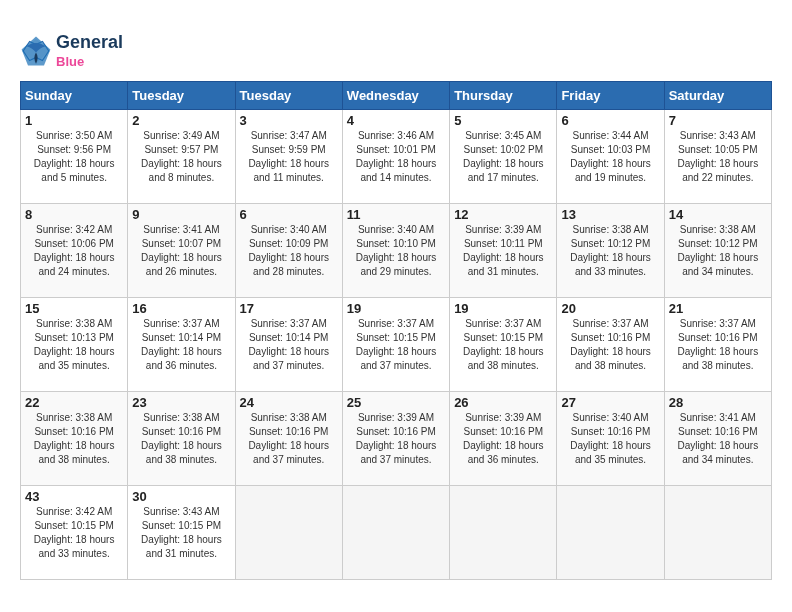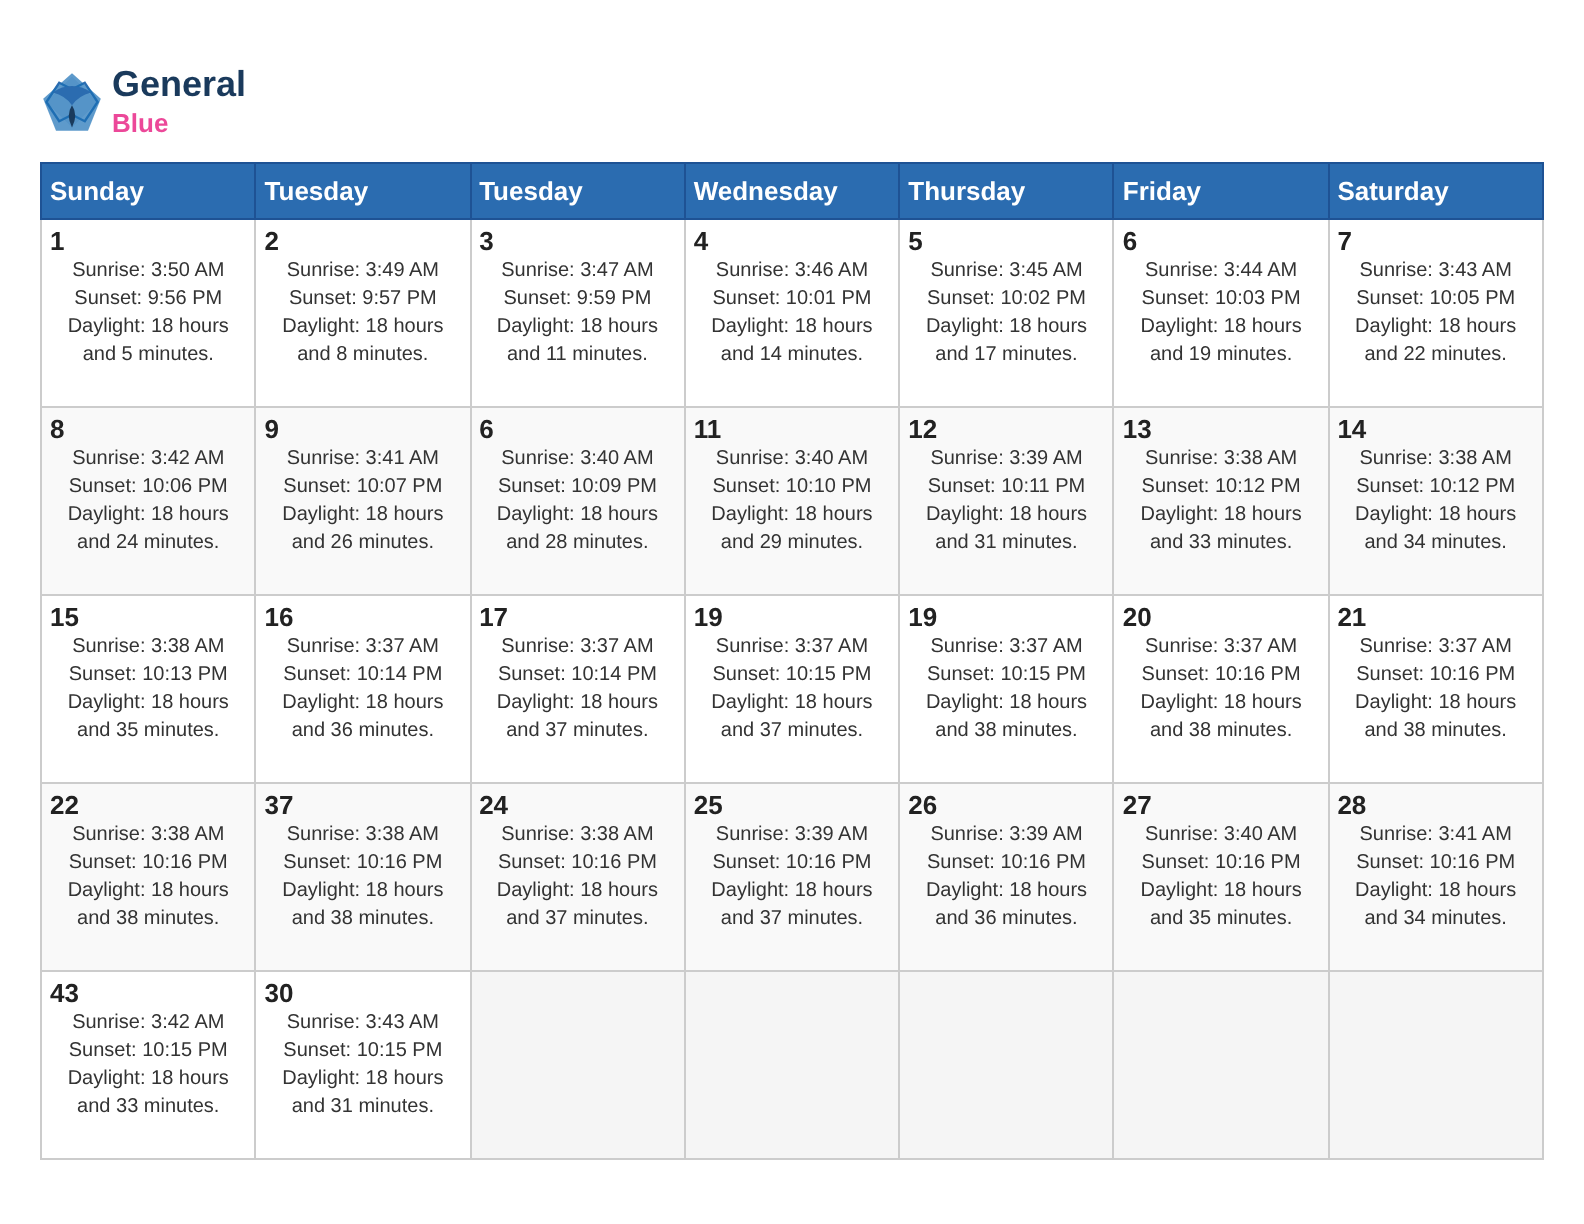--- a/index.html
+++ b/index.html
@@ -215,21 +215,21 @@
             <span class="day-number">21</span>
             <div class="day-info">Sunrise: 3:37 AM<br>Sunset: 10:16 PM<br>Daylight: 18 hours<br>and 38 minutes.</div>
           </td>
         </tr>
         <tr>
           <td>
             <span class="day-number">22</span>
             <div class="day-info">Sunrise: 3:38 AM<br>Sunset: 10:16 PM<br>Daylight: 18 hours<br>and 38 minutes.</div>
           </td>
           <td>
-            <span class="day-number">37</span>
+            <span class="day-number">23</span>
             <div class="day-info">Sunrise: 3:38 AM<br>Sunset: 10:16 PM<br>Daylight: 18 hours<br>and 38 minutes.</div>
           </td>
           <td>
             <span class="day-number">24</span>
             <div class="day-info">Sunrise: 3:38 AM<br>Sunset: 10:16 PM<br>Daylight: 18 hours<br>and 37 minutes.</div>
           </td>
           <td>
             <span class="day-number">25</span>
             <div class="day-info">Sunrise: 3:39 AM<br>Sunset: 10:16 PM<br>Daylight: 18 hours<br>and 37 minutes.</div>
           </td>

